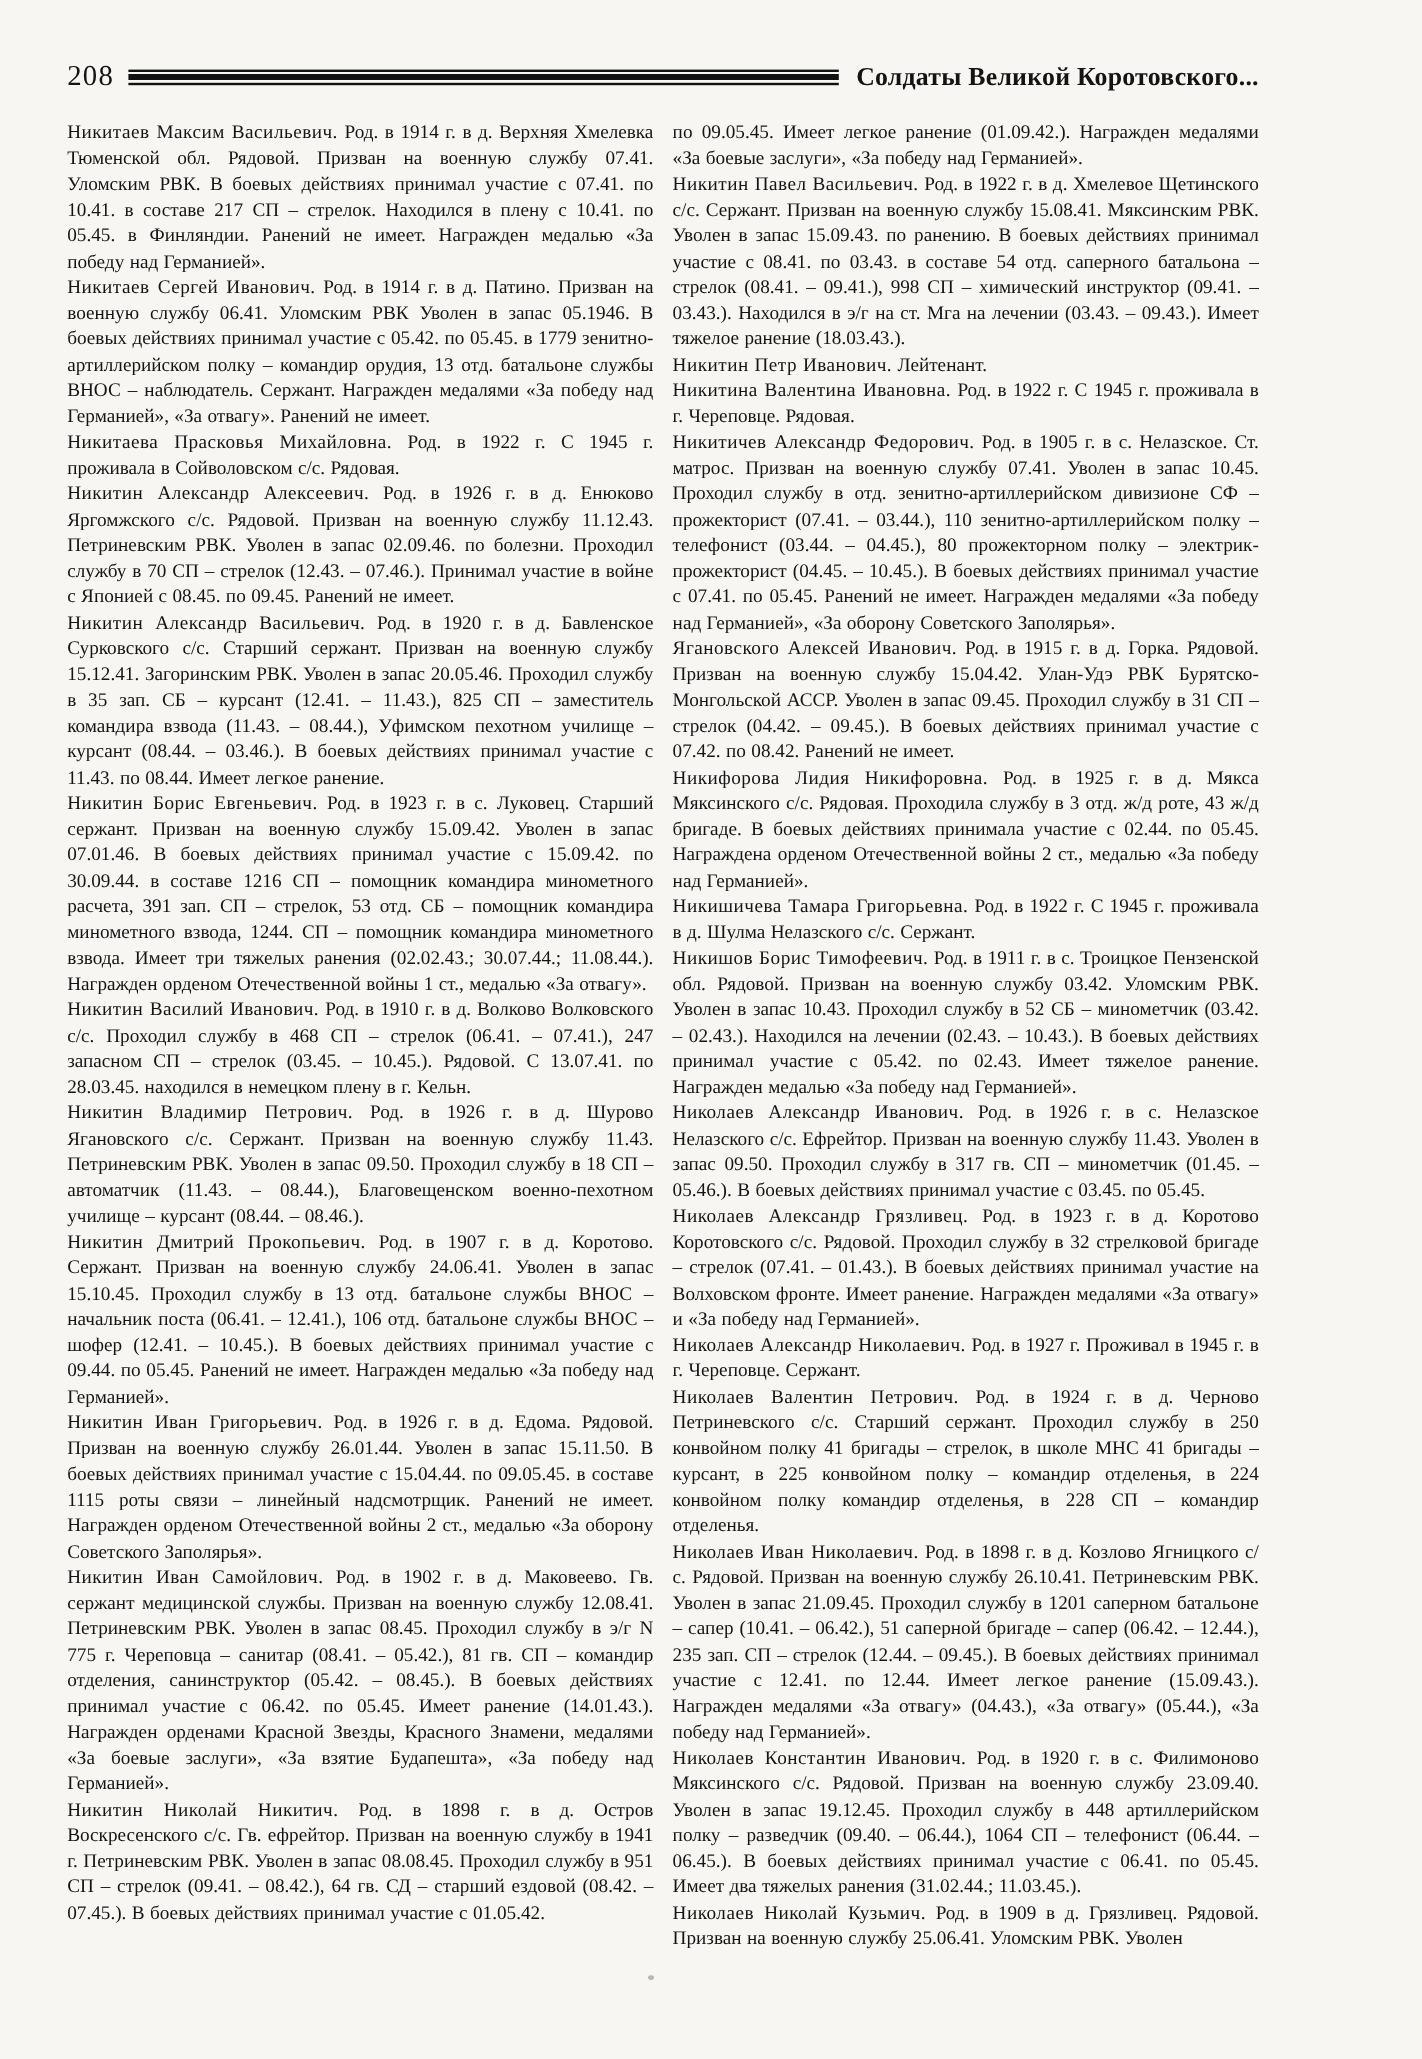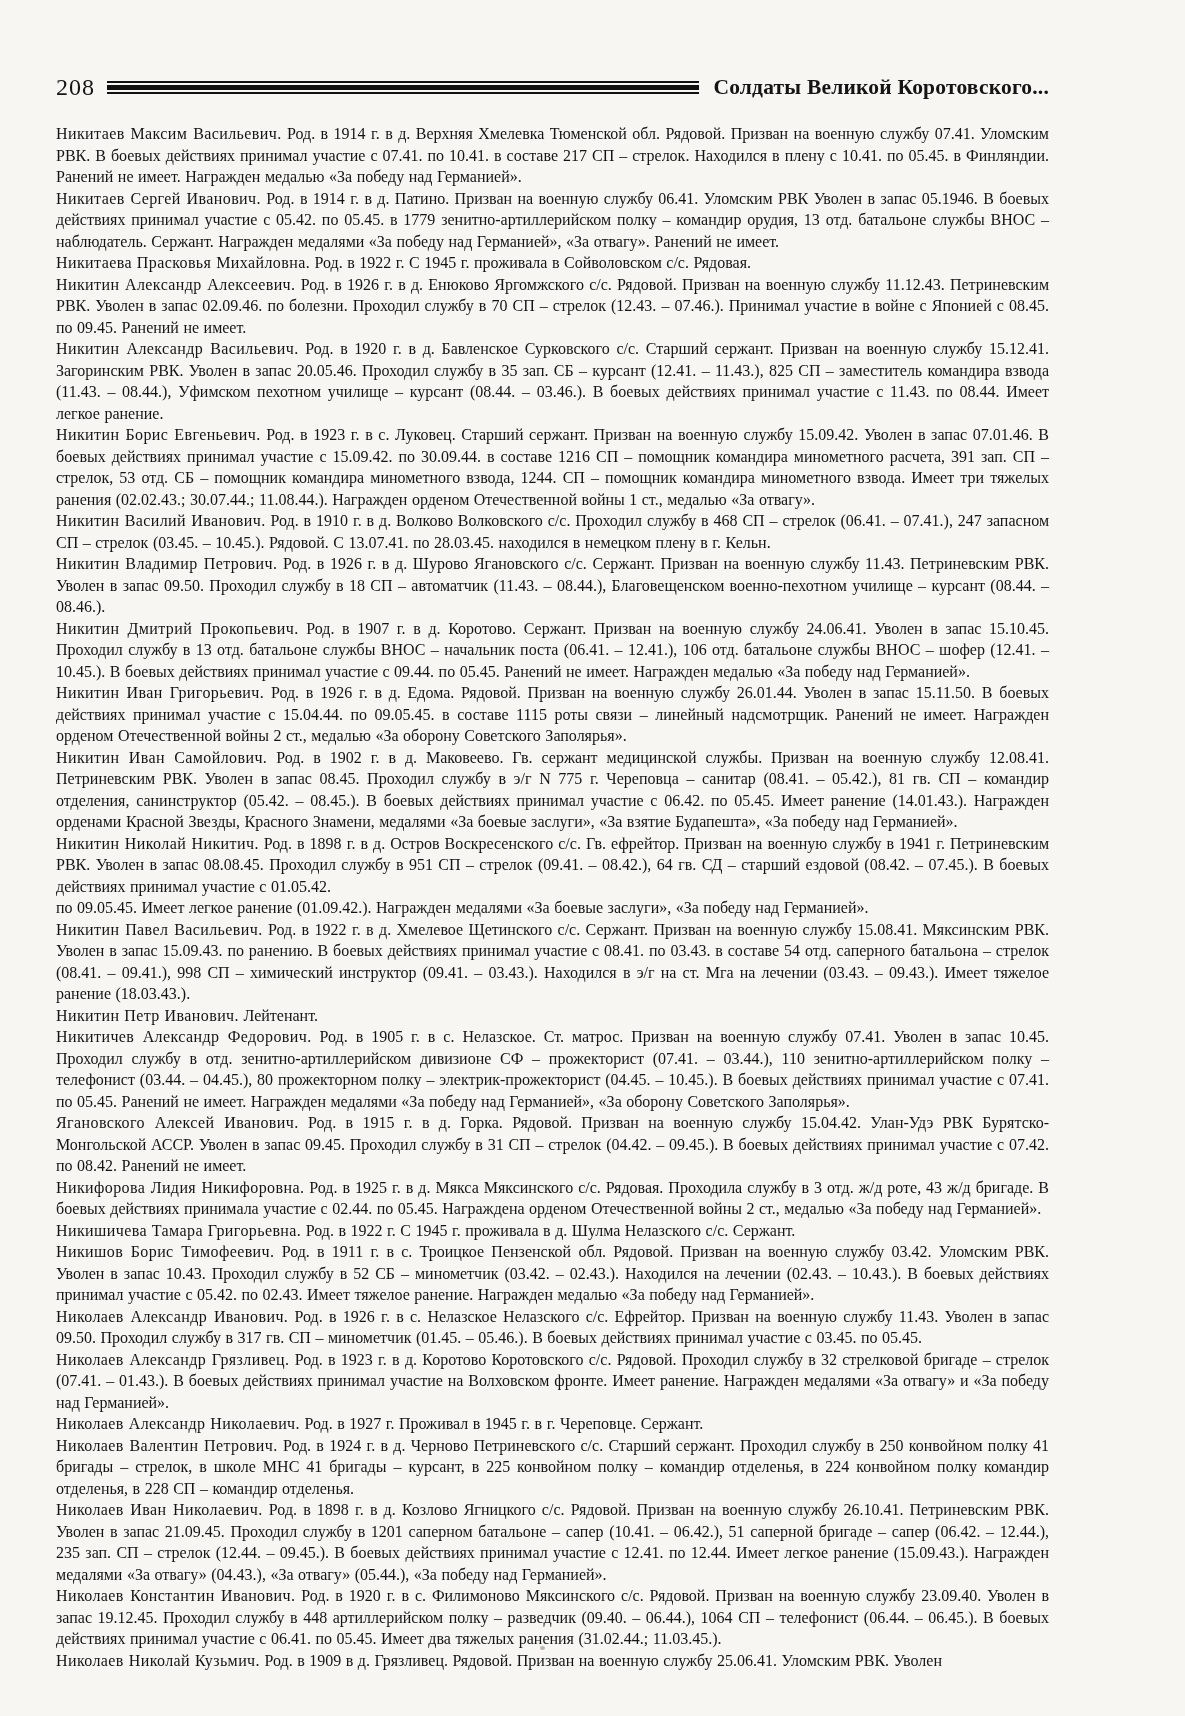--- a/index.html
+++ b/index.html
@@ -7,21 +7,21 @@
     background: #e8e6e1;
     font-family: "Liberation Serif", "DejaVu Serif", serif;
   }
   .page {
     position: relative;
     width: 1185px;
     height: 1716px;
     box-sizing: border-box;
     background: #f7f6f2;
     color: #141414;
-    padding: 67px 136px 0 56px;
+    padding: 44px 136px 0 56px;
     overflow: hidden;
   }
   .hdr {
     display: flex;
     align-items: center;
     height: 40px;
   }
   .page-number {
     font-size: 24px;
     line-height: 1;
@@ -40,22 +40,22 @@
   }
   .running-title {
     flex: 0 0 auto;
     font-size: 21.5px;
     font-weight: bold;
     letter-spacing: 0.2px;
     white-space: nowrap;
   }
   .columns {
     display: flex;
+    gap: 16px;
     margin-top: 16px;
-    flex-direction: column;
   }
   .col {
     flex: 1 1 0;
     min-width: 0;
   }
   .entry {
     margin: 0;
     font-size: 16px;
     line-height: 21.5px;
     text-align: justify;
@@ -97,20 +97,21 @@
       <p class="entry"><span class="nm">Никитин Дмитрий Прокопьевич.</span> <span>Род. в 1907 г. в д. Коротово. Сержант. Призван на военную службу 24.06.41. Уволен в запас 15.10.45. Проходил службу в 13 отд. батальоне службы ВНОС – начальник поста (06.41. – 12.41.), 106 отд. батальоне службы ВНОС – шофер (12.41. – 10.45.). В боевых действиях принимал участие с 09.44. по 05.45. Ранений не имеет. Награжден медалью «За победу над Германией».</span></p>
       <p class="entry"><span class="nm">Никитин Иван Григорьевич.</span> <span>Род. в 1926 г. в д. Едома. Рядовой. Призван на военную службу 26.01.44. Уволен в запас 15.11.50. В боевых действиях принимал участие с 15.04.44. по 09.05.45. в составе 1115 роты связи – линейный надсмотрщик. Ранений не имеет. Награжден орденом Отечественной войны 2 ст., медалью «За оборону Советского Заполярья».</span></p>
       <p class="entry"><span class="nm">Никитин Иван Самойлович.</span> <span>Род. в 1902 г. в д. Маковеево. Гв. сержант медицинской службы. Призван на военную службу 12.08.41. Петриневским РВК. Уволен в запас 08.45. Проходил службу в э/г N 775 г. Череповца – санитар (08.41. – 05.42.), 81 гв. СП – командир отделения, санинструктор (05.42. – 08.45.). В боевых действиях принимал участие с 06.42. по 05.45. Имеет ранение (14.01.43.). Награжден орденами Красной Звезды, Красного Знамени, медалями «За боевые заслуги», «За взятие Будапешта», «За победу над Германией».</span></p>
       <p class="entry"><span class="nm">Никитин Николай Никитич.</span> <span>Род. в 1898 г. в д. Остров Воскресенского с/с. Гв. ефрейтор. Призван на военную службу в 1941 г. Петриневским РВК. Уволен в запас 08.08.45. Проходил службу в 951 СП – стрелок (09.41. – 08.42.), 64 гв. СД – старший ездовой (08.42. – 07.45.). В боевых действиях принимал участие с 01.05.42.</span></p>
     </div>
 
     <div class="col">
       <p class="entry"><span>по 09.05.45. Имеет легкое ранение (01.09.42.). Награжден медалями «За боевые заслуги», «За победу над Германией».</span></p>
       <p class="entry"><span class="nm">Никитин Павел Васильевич.</span> <span>Род. в 1922 г. в д. Хмелевое Щетинского с/с. Сержант. Призван на военную службу 15.08.41. Мяксинским РВК. Уволен в запас 15.09.43. по ранению. В боевых действиях принимал участие с 08.41. по 03.43. в составе 54 отд. саперного батальона – стрелок (08.41. – 09.41.), 998 СП – химический инструктор (09.41. – 03.43.). Находился в э/г на ст. Мга на лечении (03.43. – 09.43.). Имеет тяжелое ранение (18.03.43.).</span></p>
       <p class="entry"><span class="nm">Никитин Петр Иванович.</span> <span>Лейтенант.</span></p>
+      <p class="entry"><span class="nm">Никитина Валентина Ивановна.</span> <span>Род. в 1922 г. С 1945 г. проживала в г. Череповце. Рядовая.</span></p>
       <p class="entry"><span class="nm">Никитичев Александр Федорович.</span> <span>Род. в 1905 г. в с. Нелазское. Ст. матрос. Призван на военную службу 07.41. Уволен в запас 10.45. Проходил службу в отд. зенитно-артиллерийском дивизионе СФ – прожекторист (07.41. – 03.44.), 110 зенитно-артиллерийском полку – телефонист (03.44. – 04.45.), 80 прожекторном полку – электрик-прожекторист (04.45. – 10.45.). В боевых действиях принимал участие с 07.41. по 05.45. Ранений не имеет. Награжден медалями «За победу над Германией», «За оборону Советского Заполярья».</span></p>
       <p class="entry"><span class="nm">Ягановского Алексей Иванович.</span> <span>Род. в 1915 г. в д. Горка. Рядовой. Призван на военную службу 15.04.42. Улан-Удэ РВК Бурятско-Монгольской АССР. Уволен в запас 09.45. Проходил службу в 31 СП – стрелок (04.42. – 09.45.). В боевых действиях принимал участие с 07.42. по 08.42. Ранений не имеет.</span></p>
       <p class="entry"><span class="nm">Никифорова Лидия Никифоровна.</span> <span>Род. в 1925 г. в д. Мякса Мяксинского с/с. Рядовая. Проходила службу в 3 отд. ж/д роте, 43 ж/д бригаде. В боевых действиях принимала участие с 02.44. по 05.45. Награждена орденом Отечественной войны 2 ст., медалью «За победу над Германией».</span></p>
       <p class="entry"><span class="nm">Никишичева Тамара Григорьевна.</span> <span>Род. в 1922 г. С 1945 г. проживала в д. Шулма Нелазского с/с. Сержант.</span></p>
       <p class="entry"><span class="nm">Никишов Борис Тимофеевич.</span> <span>Род. в 1911 г. в с. Троицкое Пензенской обл. Рядовой. Призван на военную службу 03.42. Уломским РВК. Уволен в запас 10.43. Проходил службу в 52 СБ – минометчик (03.42. – 02.43.). Находился на лечении (02.43. – 10.43.). В боевых действиях принимал участие с 05.42. по 02.43. Имеет тяжелое ранение. Награжден медалью «За победу над Германией».</span></p>
       <p class="entry"><span class="nm">Николаев Александр Иванович.</span> <span>Род. в 1926 г. в с. Нелазское Нелазского с/с. Ефрейтор. Призван на военную службу 11.43. Уволен в запас 09.50. Проходил службу в 317 гв. СП – минометчик (01.45. – 05.46.). В боевых действиях принимал участие с 03.45. по 05.45.</span></p>
       <p class="entry"><span class="nm">Николаев Александр Грязливец.</span> <span>Род. в 1923 г. в д. Коротово Коротовского с/с. Рядовой. Проходил службу в 32 стрелковой бригаде – стрелок (07.41. – 01.43.). В боевых действиях принимал участие на Волховском фронте. Имеет ранение. Награжден медалями «За отвагу» и «За победу над Германией».</span></p>
       <p class="entry"><span class="nm">Николаев Александр Николаевич.</span> <span>Род. в 1927 г. Проживал в 1945 г. в г. Череповце. Сержант.</span></p>
       <p class="entry"><span class="nm">Николаев Валентин Петрович.</span> <span>Род. в 1924 г. в д. Черново Петриневского с/с. Старший сержант. Проходил службу в 250 конвойном полку 41 бригады – стрелок, в школе МНС 41 бригады – курсант, в 225 конвойном полку – командир отделенья, в 224 конвойном полку командир отделенья, в 228 СП – командир отделенья.</span></p>
       <p class="entry"><span class="nm">Николаев Иван Николаевич.</span> <span>Род. в 1898 г. в д. Козлово Ягницкого с/с. Рядовой. Призван на военную службу 26.10.41. Петриневским РВК. Уволен в запас 21.09.45. Проходил службу в 1201 саперном батальоне – сапер (10.41. – 06.42.), 51 саперной бригаде – сапер (06.42. – 12.44.), 235 зап. СП – стрелок (12.44. – 09.45.). В боевых действиях принимал участие с 12.41. по 12.44. Имеет легкое ранение (15.09.43.). Награжден медалями «За отвагу» (04.43.), «За отвагу» (05.44.), «За победу над Германией».</span></p>

